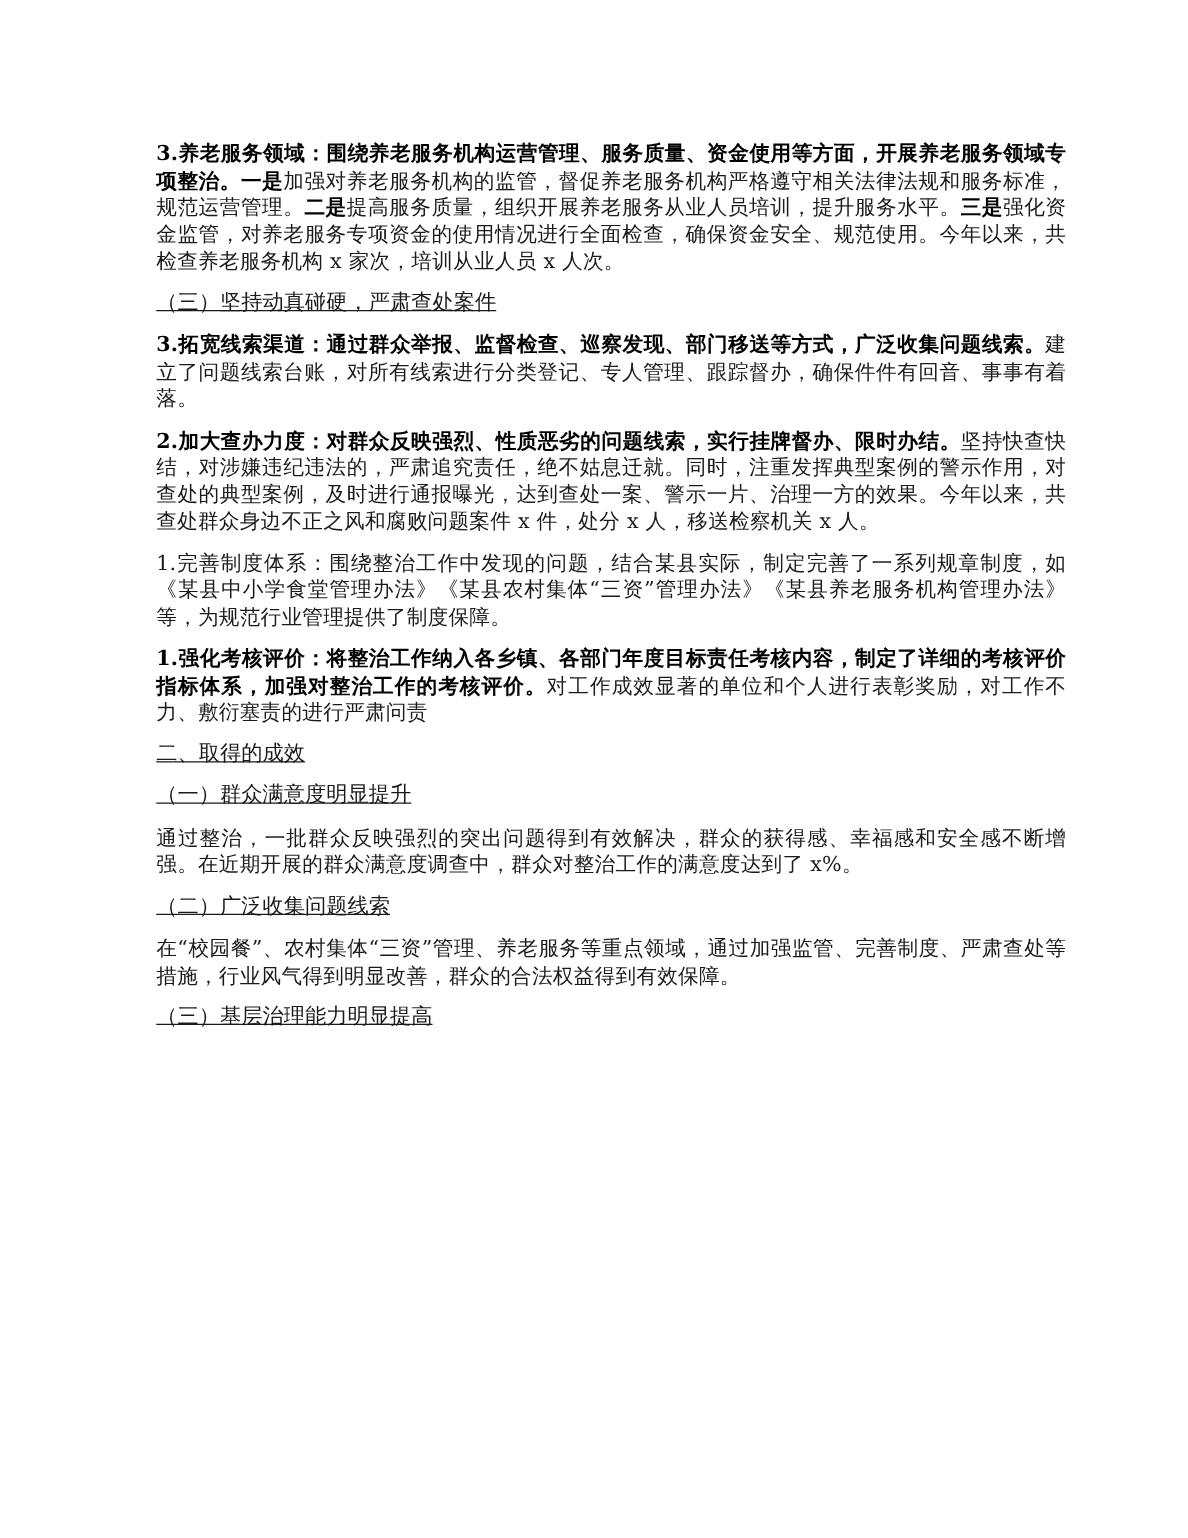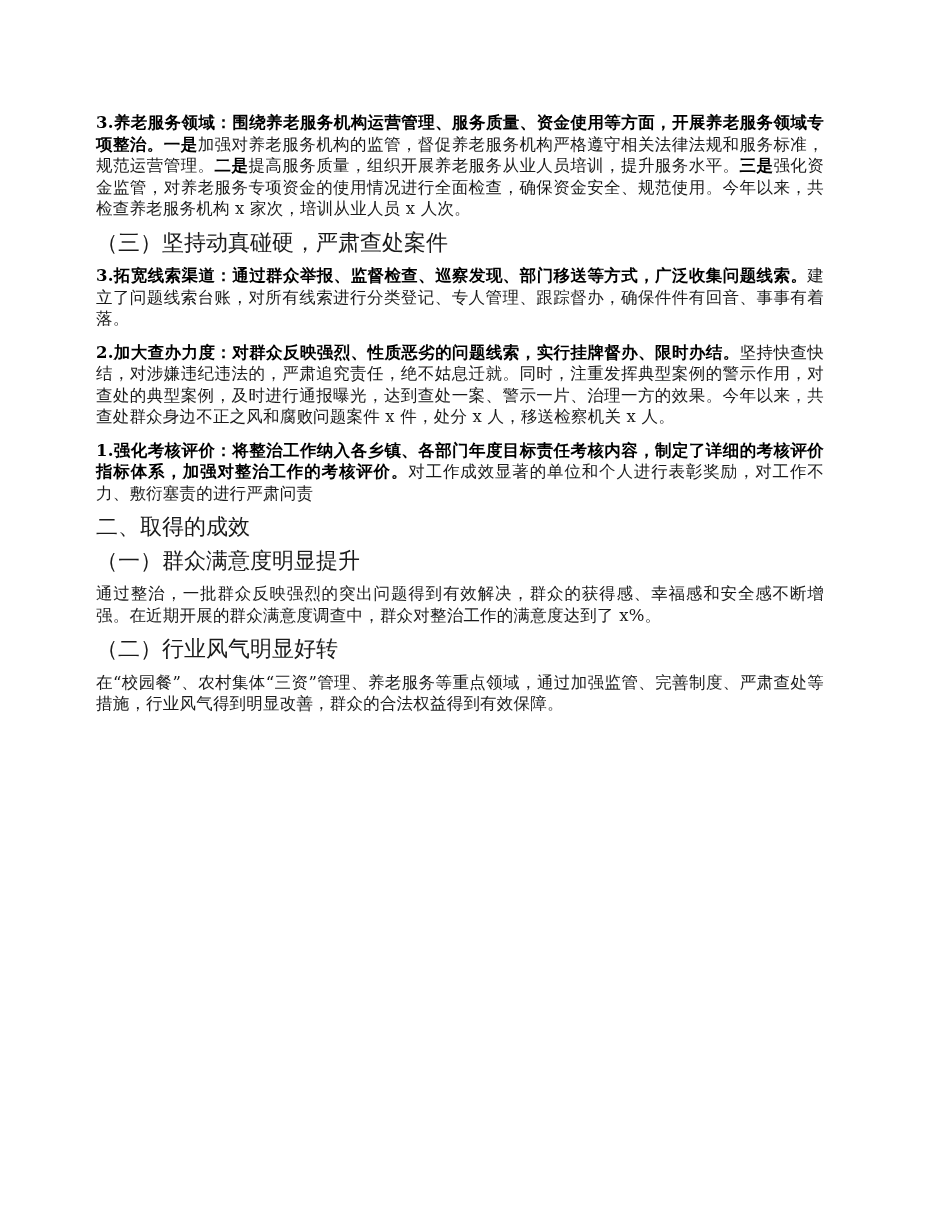--- a/index.html
+++ b/index.html
@@ -10,35 +10,36 @@
     body {
       width: 950px;
       height: 1230px;
       position: relative;
       overflow: hidden;
       font-family: "DejaVu Serif", "Liberation Serif", serif;
       color: #1a1a1a;
     }
     .page {
       position: absolute;
-      left: 96px;
+      left: 125px;
       top: 112px;
       width: 728px;
     }
     .para {
       margin: 0 0 12px 0;
       font-size: 16.5px;
       line-height: 21.5px;
       text-align: justify;
       letter-spacing: 0.2px;
     }
     .heading {
       margin: 0 0 12px 0;
-      font-size: 22px;
+      font-size: 17px;
       line-height: 21.5px;
+      text-decoration: underline;
     }
     .bold {
       font-weight: bold;
       color: #000;
     }
     .normal {
       font-weight: normal;
     }
   </style>
 </head>
@@ -55,34 +56,38 @@
   <p class="para">
     <span class="bold">3.拓宽线索渠道：通过群众举报、监督检查、巡察发现、部门移送等方式，广泛收集问题线索。</span><span class="normal">建立了问题线索台账，对所有线索进行分类登记、专人管理、跟踪督办，确保件件有回音、事事有着落。</span>
   </p>
 
   <p class="para">
     <span class="bold">2.加大查办力度：对群众反映强烈、性质恶劣的问题线索，实行挂牌督办、限时办结。</span><span class="normal">坚持快查快结，对涉嫌违纪违法的，严肃追究责任，绝不姑息迁就。同时，注重发挥典型案例的警示作用，对查处的典型案例，及时进行通报曝光，达到查处一案、警示一片、治理一方的效果。今年以来，共查处群众身边不正之风和腐败问题案件 x 件，处分 x 人，移送检察机关 x 人。</span>
   </p>
 
 
 
+  <p class="para">
+    <span class="normal">1.完善制度体系：围绕整治工作中发现的问题，结合某县实际，制定完善了一系列规章制度，如《某县中小学食堂管理办法》《某县农村集体“三资”管理办法》《某县养老服务机构管理办法》等，为规范行业管理提供了制度保障。</span>
+  </p>
 
 
   <p class="para">
     <span class="bold">1.强化考核评价：将整治工作纳入各乡镇、各部门年度目标责任考核内容，制定了详细的考核评价指标体系，加强对整治工作的考核评价。</span><span class="normal">对工作成效显著的单位和个人进行表彰奖励，对工作不力、敷衍塞责的进行严肃问责</span>
   </p>
 
   <p class="heading">二、取得的成效</p>
 
   <p class="heading">（一）群众满意度明显提升</p>
 
   <p class="para">
     <span class="normal">通过整治，一批群众反映强烈的突出问题得到有效解决，群众的获得感、幸福感和安全感不断增强。在近期开展的群众满意度调查中，群众对整治工作的满意度达到了 x%。</span>
   </p>
 
-  <p class="heading">（二）行业风气明显好转</p>
+  <p class="heading">（二）广泛收集问题线索</p>
 
   <p class="para">
     <span class="normal">在“校园餐”、农村集体“三资”管理、养老服务等重点领域，通过加强监管、完善制度、严肃查处等措施，行业风气得到明显改善，群众的合法权益得到有效保障。</span>
   </p>
 
+  <p class="heading">（三）基层治理能力明显提高</p>
 
 </div>
 
 </body></html>

